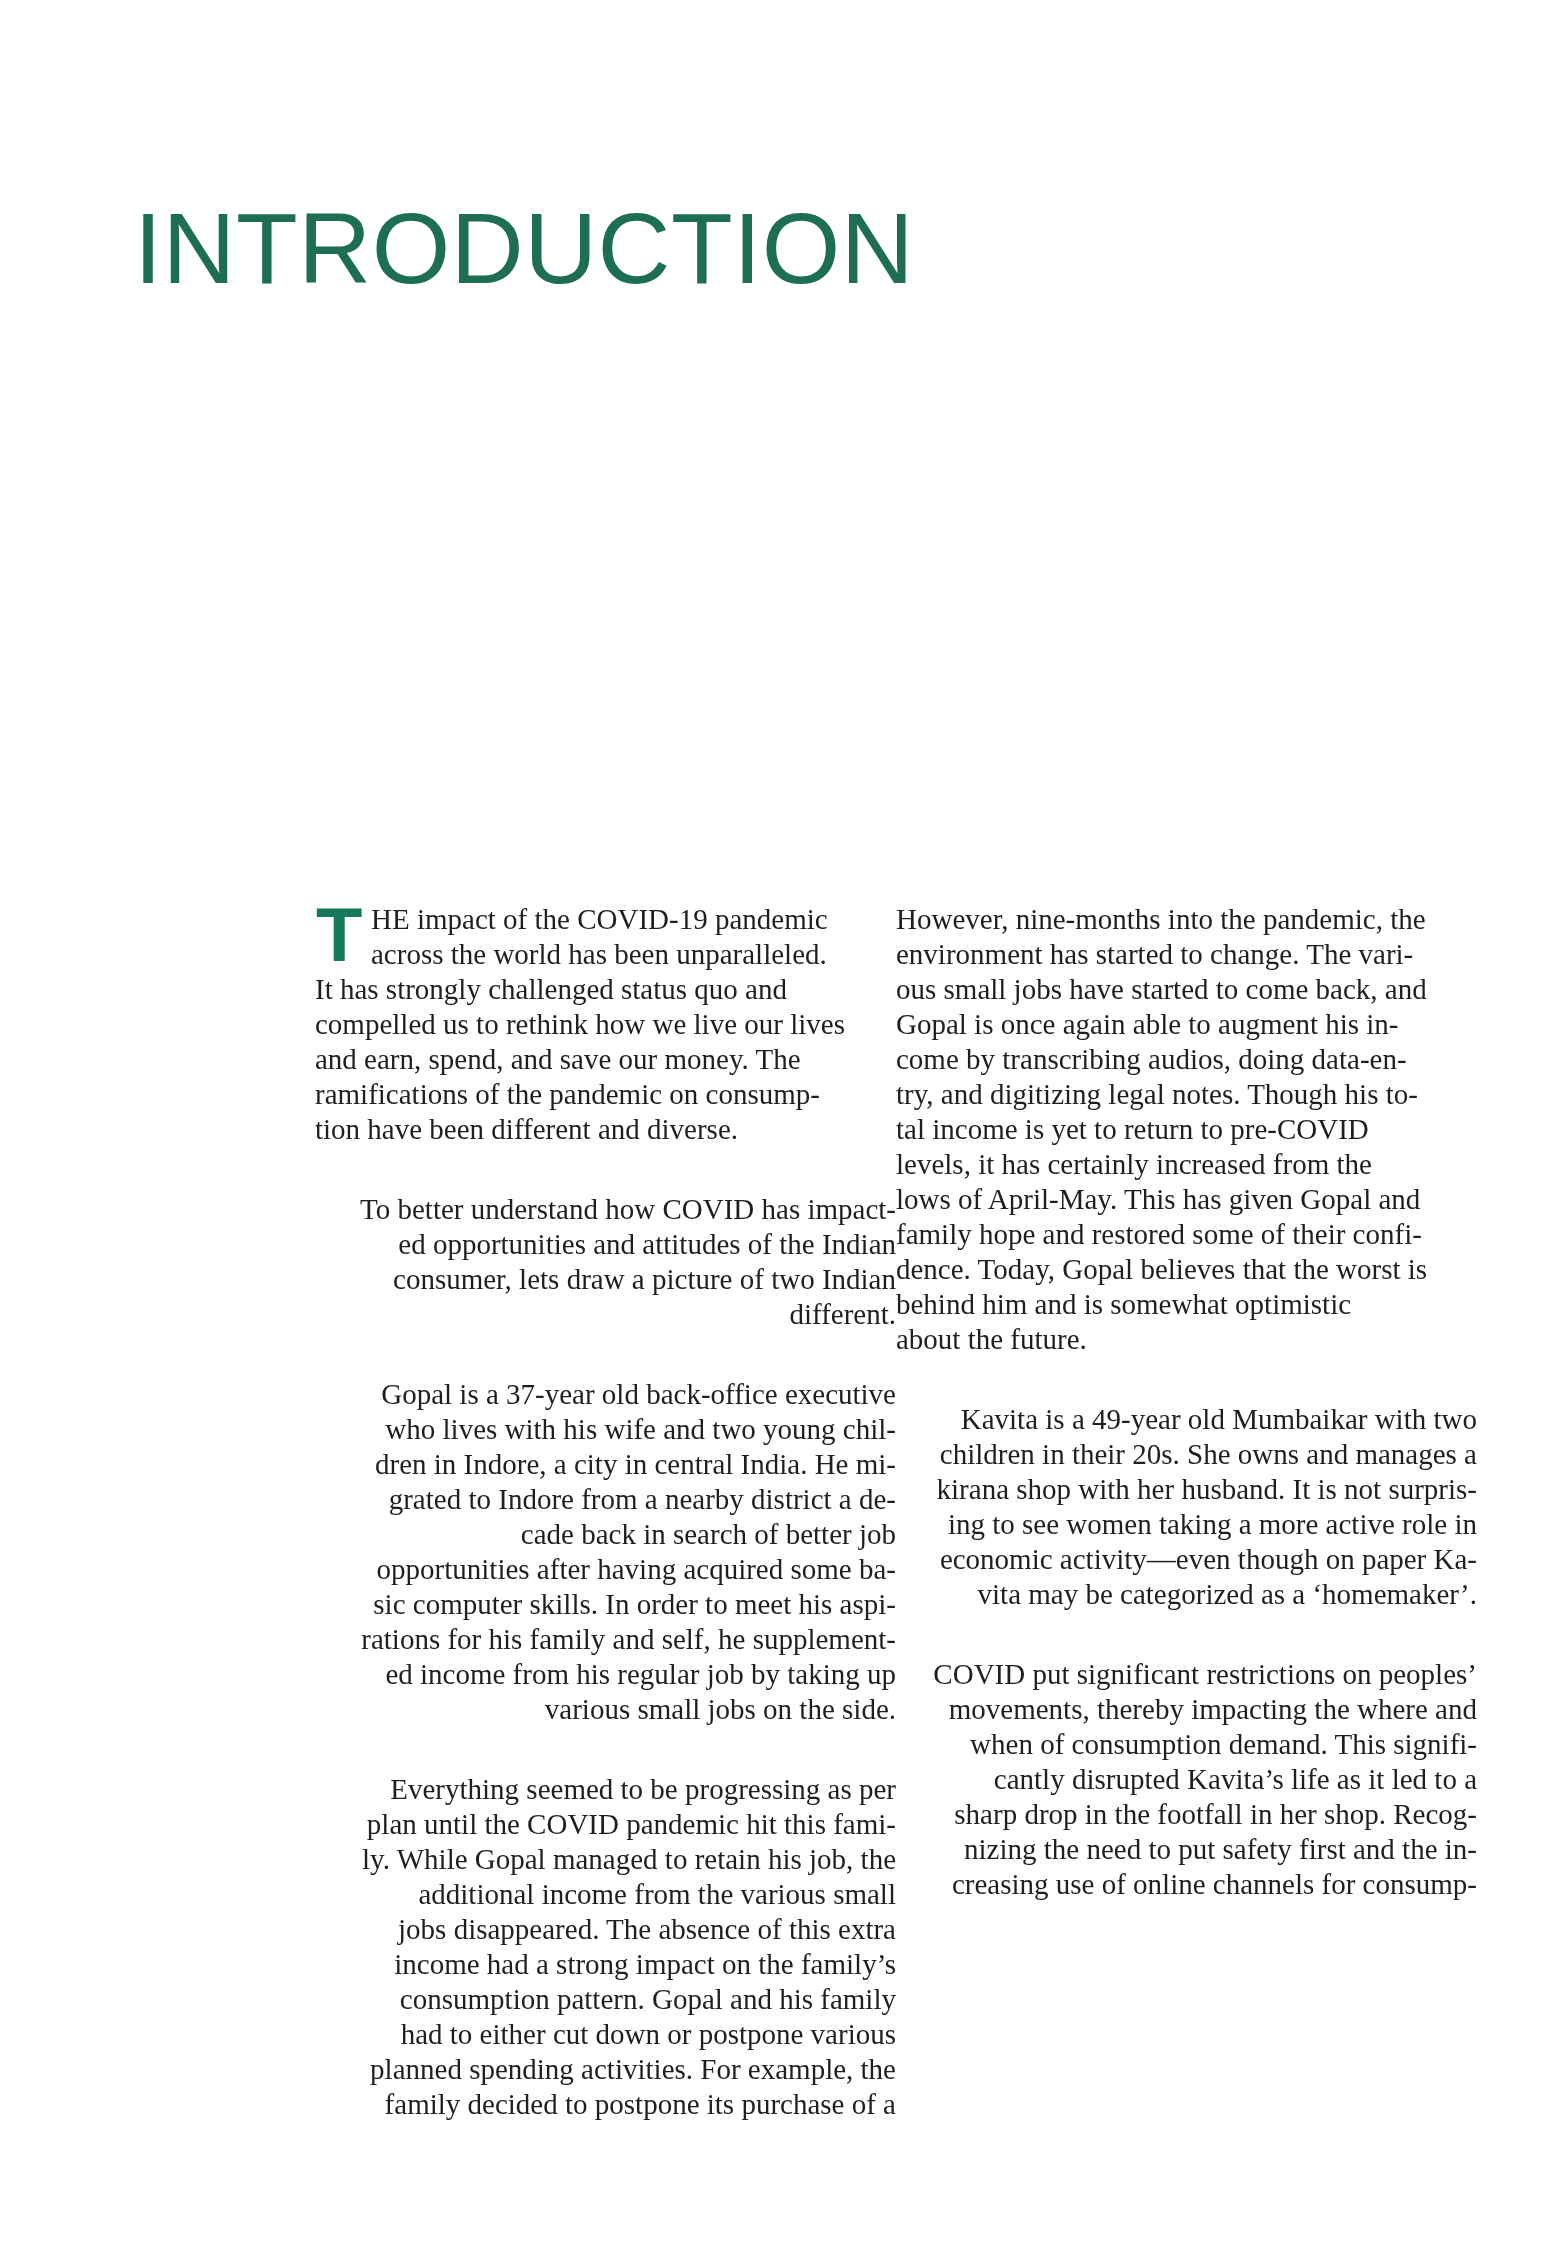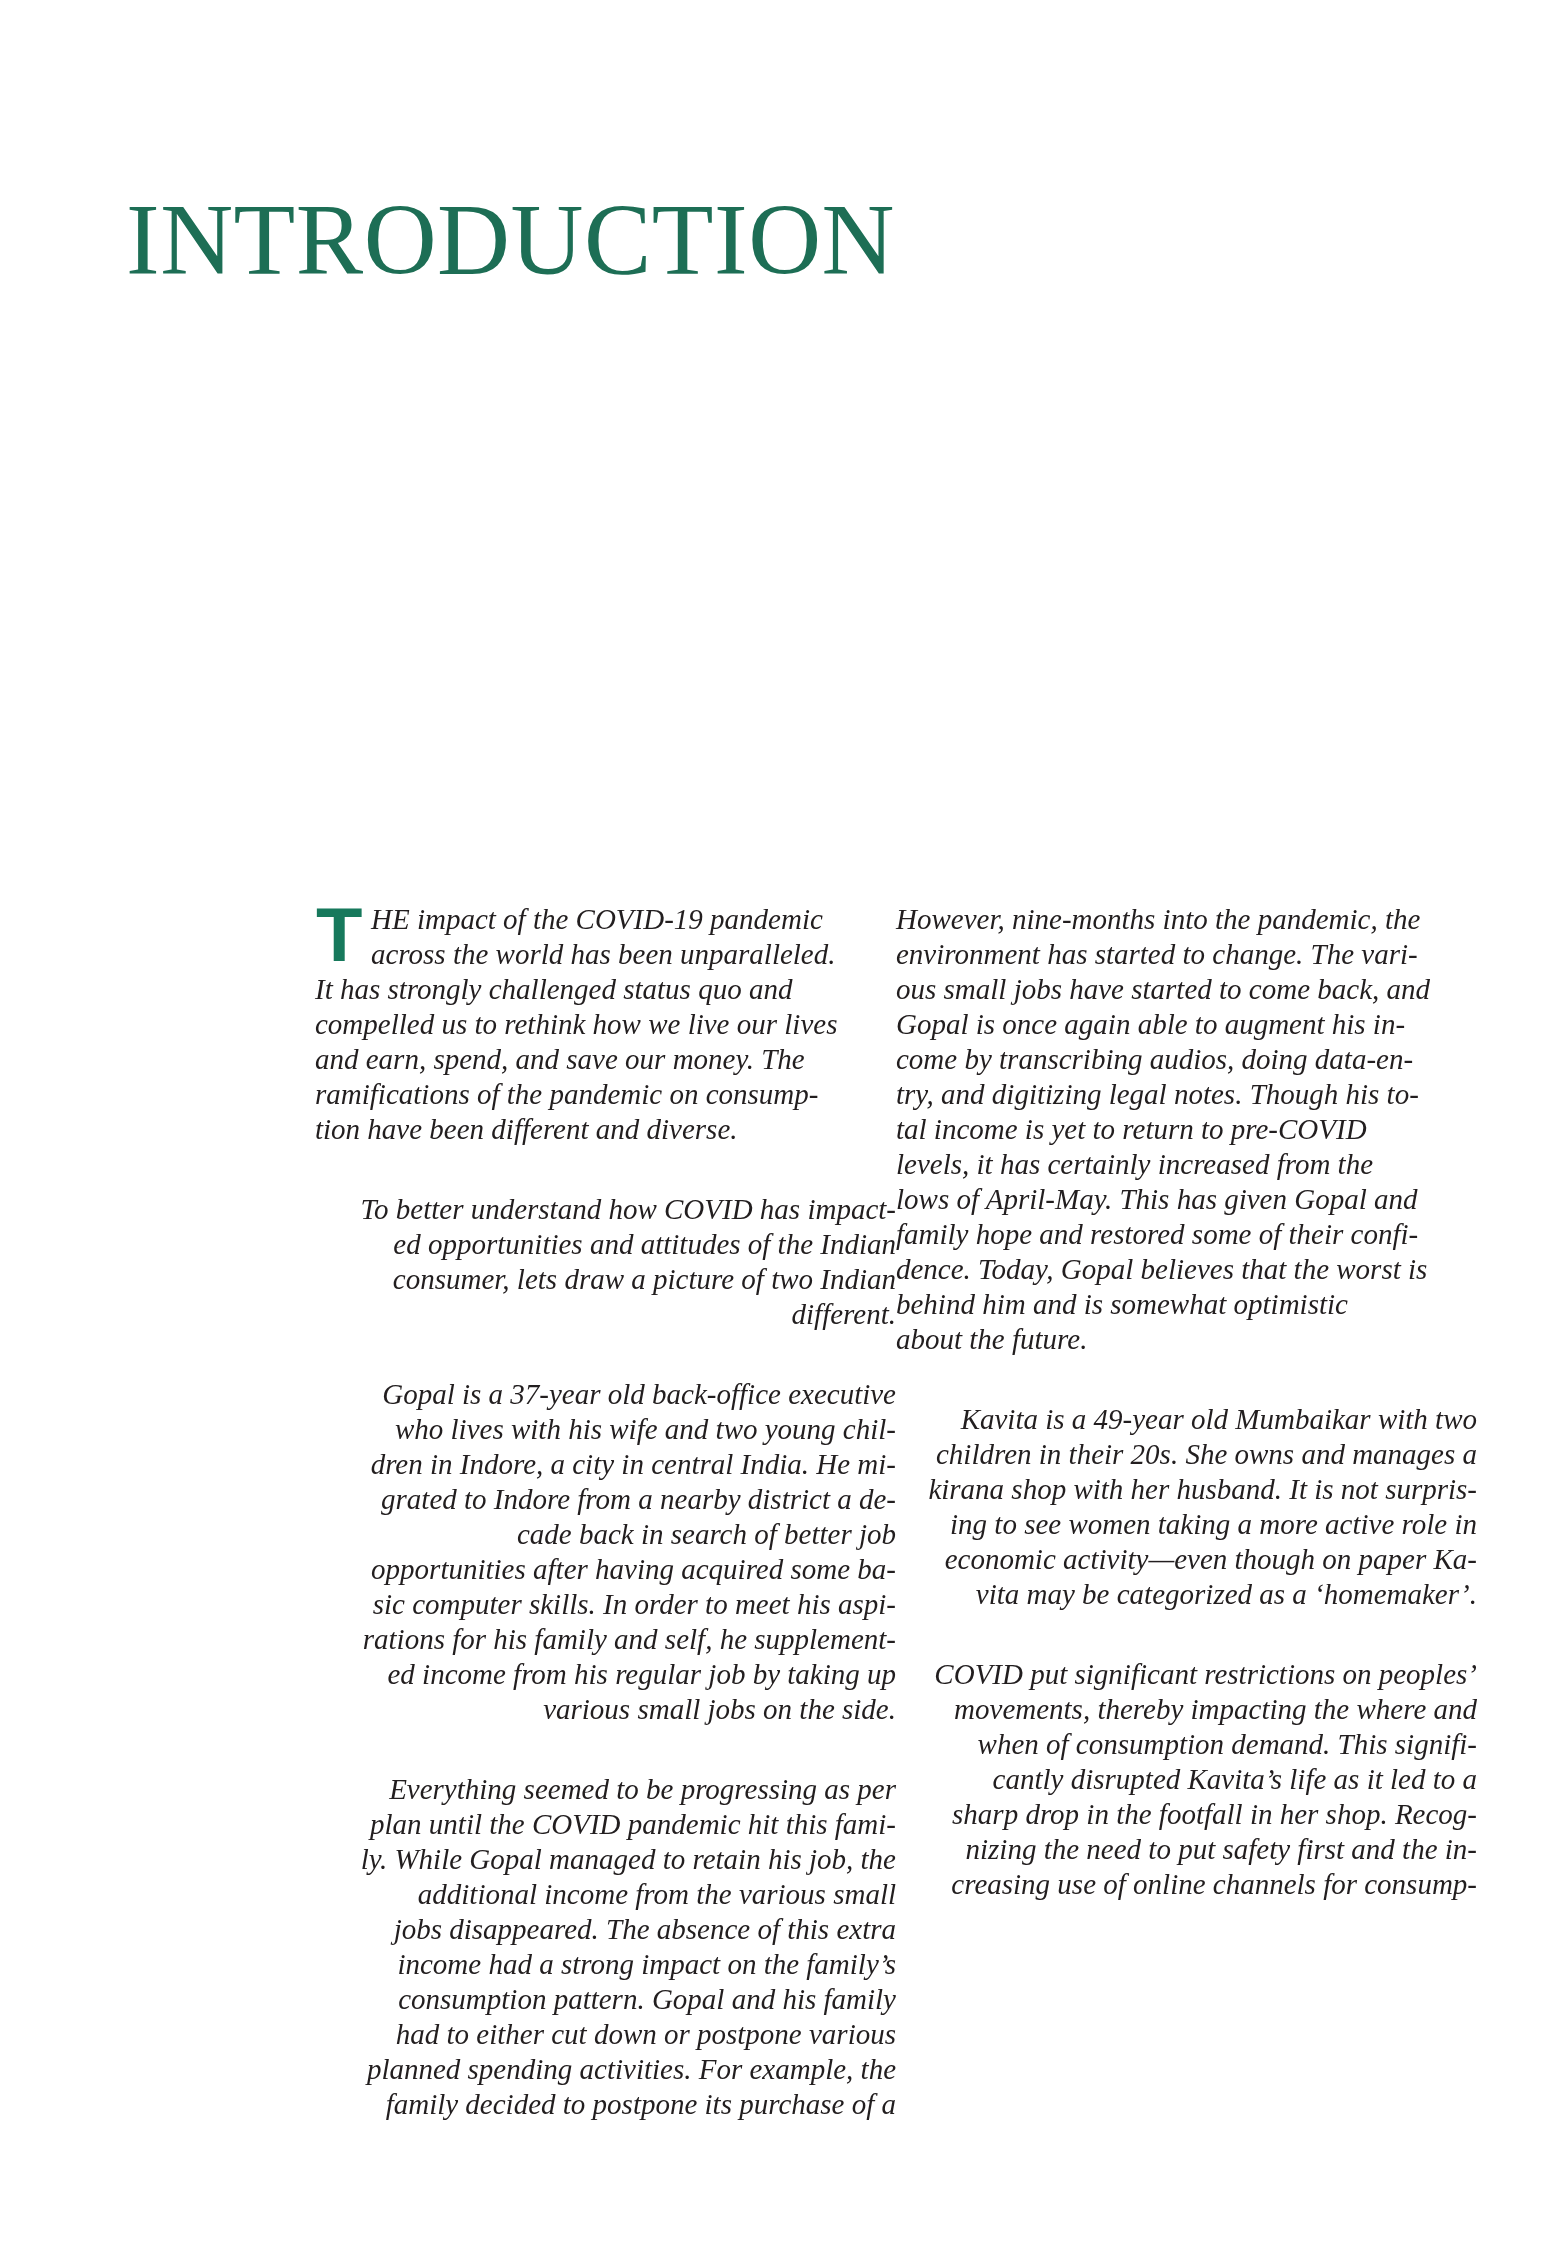--- a/index.html
+++ b/index.html
@@ -12,22 +12,22 @@
     width: 1560px;
     height: 2245px;
     background: #ffffff;
     overflow: hidden;
     font-family: "Liberation Serif", serif;
   }
   .title {
     position: absolute;
     left: 118px;
     top: 182px;
-    margin: 8px;
-    font-family: Liberation Serif, serif;
+    margin: 16px;
+    font-family: Liberation Sans, sans-serif;
     font-weight: normal;
     font-size: 101px;
     line-height: 1;
     letter-spacing: 0.5px;
     color: #1D6E55;
     white-space: nowrap;
   }
   .columns {
     position: absolute;
     left: 315px;
@@ -45,21 +45,20 @@
     line-height: 35px;
     color: #221E1F;
     letter-spacing: 0;
   }
   .para + .para {
     margin-top: 45px;
     text-align: right;
   }
   .ptext {
     white-space: pre-line;
-    font-style: italic;
   }
   .dropcap {
     float: left;
     width: 46px;
     height: 58px;
     margin: 1px 9px 0 1px;
     font-family: "Liberation Sans", sans-serif;
     font-weight: bold;
     font-size: 76px;
     line-height: 64px;

